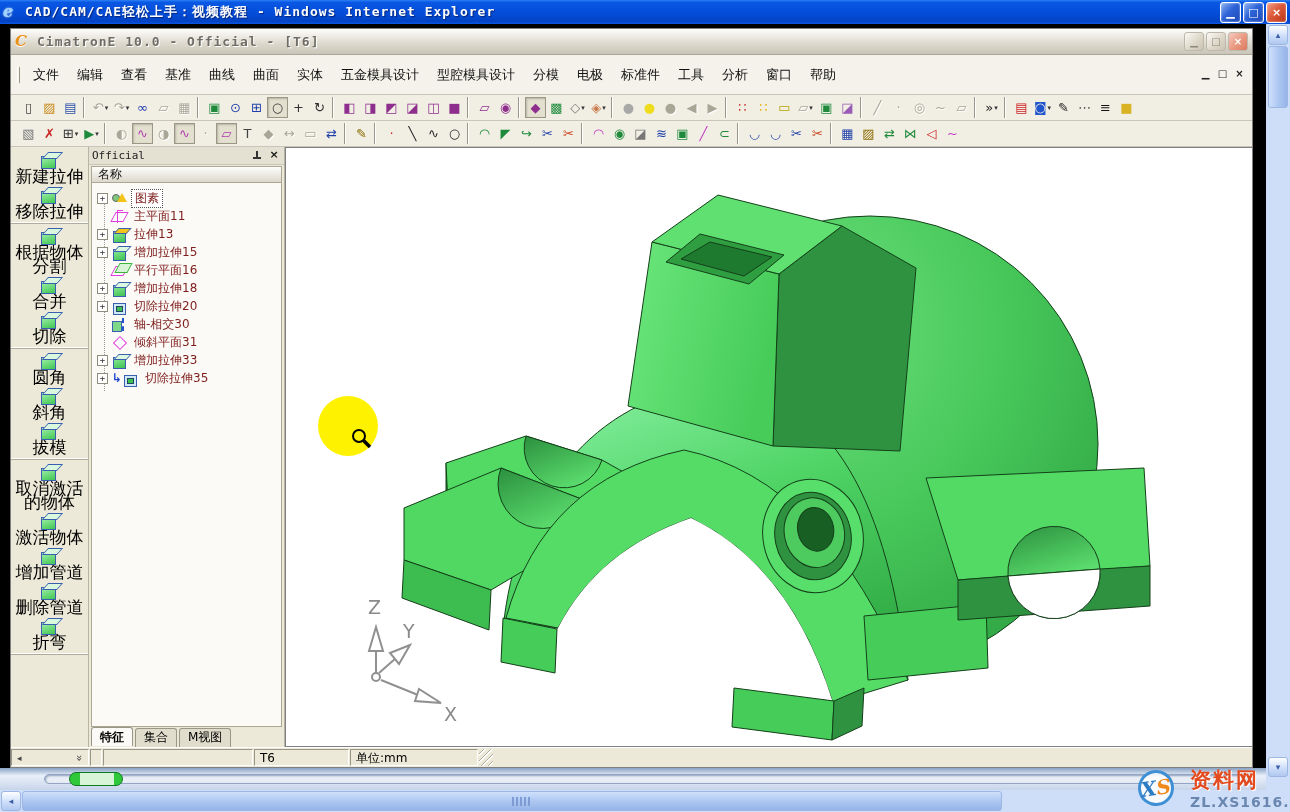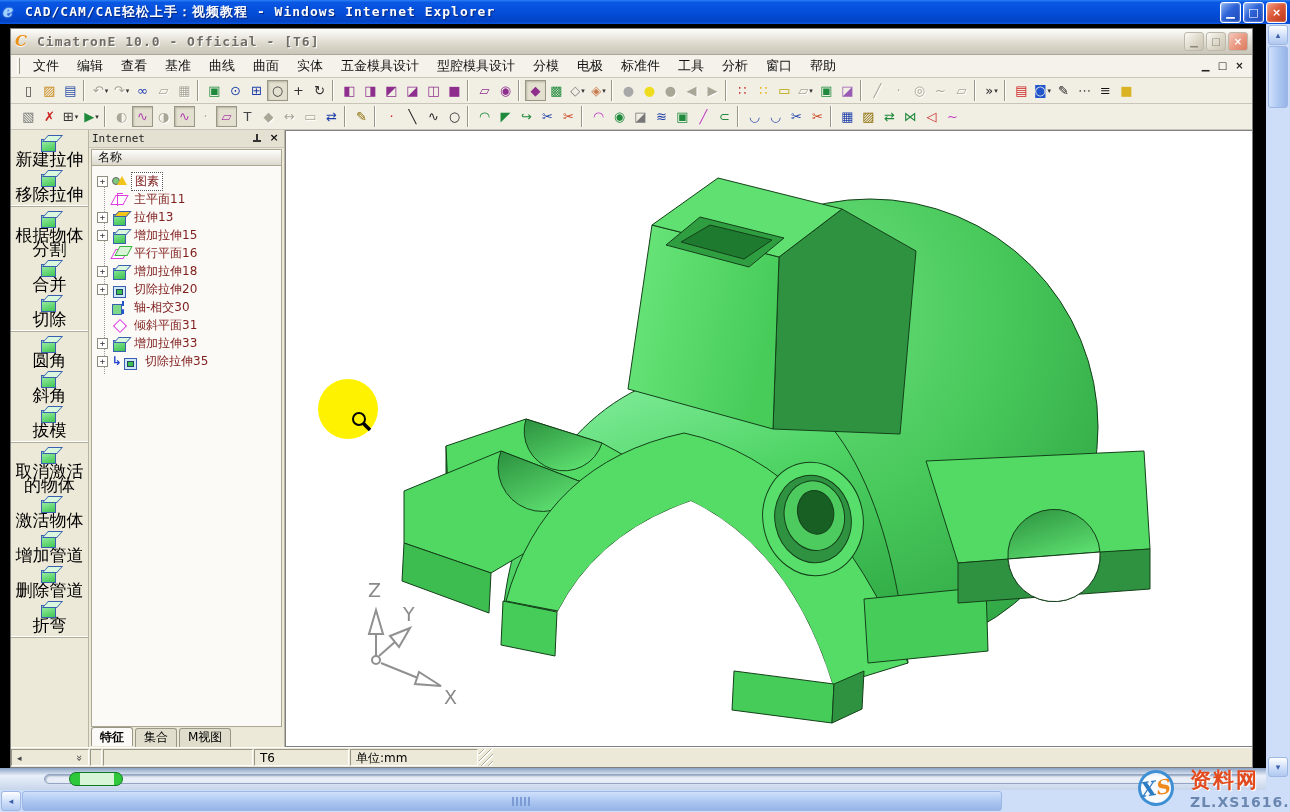--- a/index.html
+++ b/index.html
@@ -58,21 +58,21 @@
   #app-titlebar { height:26px; background:linear-gradient(180deg,#fdfdfb,#dcd8cc 60%,#c9c5b8);
     border-bottom:1px solid #aaa69a; display:flex; align-items:center; padding:0 4px; }
   #app-logo { width:17px; height:17px; margin-right:5px; color:#e89018; font:bold italic 15px/17px "DejaVu Serif",serif; text-shadow:0 1px 0 #fff; }
   #app-title { flex:1; color:#6f6d66; font:bold 13px/26px "DejaVu Sans Mono",monospace; letter-spacing:1px;
     text-shadow:1px 1px 0 #fff; white-space:nowrap; overflow:hidden; }
   .app-btn { width:20px; height:19px; margin-left:2px; border-radius:3px; border:1px solid #bcb8ab;
     background:linear-gradient(135deg,#fbfaf6,#ddd8c9 55%,#c8c3b2); color:#8d8a7e; font:bold 10px/17px "DejaVu Sans",sans-serif; text-align:center; }
   .app-btn.close { background:linear-gradient(135deg,#f6c9bc,#e99880 55%,#dd7a5e); color:#fff; }
 
   
-  #menubar { height:23px; background:#f4f2ea; border-bottom:1px solid #c9c5b8; display:flex; align-items:center; padding-left:2px; }
+  #menubar { height:40px; background:#f4f2ea; border-bottom:1px solid #c9c5b8; display:flex; align-items:center; padding-left:2px; }
   .grip { width:3px; height:16px; margin:0 4px; border-left:1px solid #fff; border-right:1px solid #9b9787; }
   #menubar-items { display:flex; flex:1; }
   .menu-item { padding:0 9px; font-size:13px; line-height:22px; color:#111; white-space:nowrap; }
   #mdi-controls { display:flex; margin-right:4px; }
   .mdi-btn { width:17px; height:15px; font:bold 10px/14px "DejaVu Sans",sans-serif; color:#222; text-align:center; }
 
   
   .toolbar { height:26px; background:#f1efe4; border-bottom:1px solid #c9c5b8; display:flex; align-items:center; padding-left:2px; overflow:hidden; }
   .tb-group { display:flex; align-items:center; margin-right:3px; padding-left:5px; border-left:1px solid #fff; box-shadow:-1px 0 0 #9b9787; }
   .toolbar .tb-group:first-child { border-left:none; box-shadow:none; }
@@ -591,21 +591,21 @@
           </div>
           <div class="sb-item">
             <span class="sb-icon"></span>
             <div class="sb-label">折弯</div>
           </div>
         </div>
       </div>
 
     <div id="features-panel">
       <div id="fp-header">
-        <span id="fp-title">Internet</span>
+        <span id="fp-title">Official</span>
         <span id="fp-pin"></span>
         <span id="fp-close">×</span>
       </div>
       <div id="fp-colheader">名称</div>
       <div id="fp-tree">
           <div class="tree-row">
             <span class="plusbox">+</span>
             <span class="ti ti-sketch"></span>
             <span class="tree-label selected">图素</span>
           </div>

